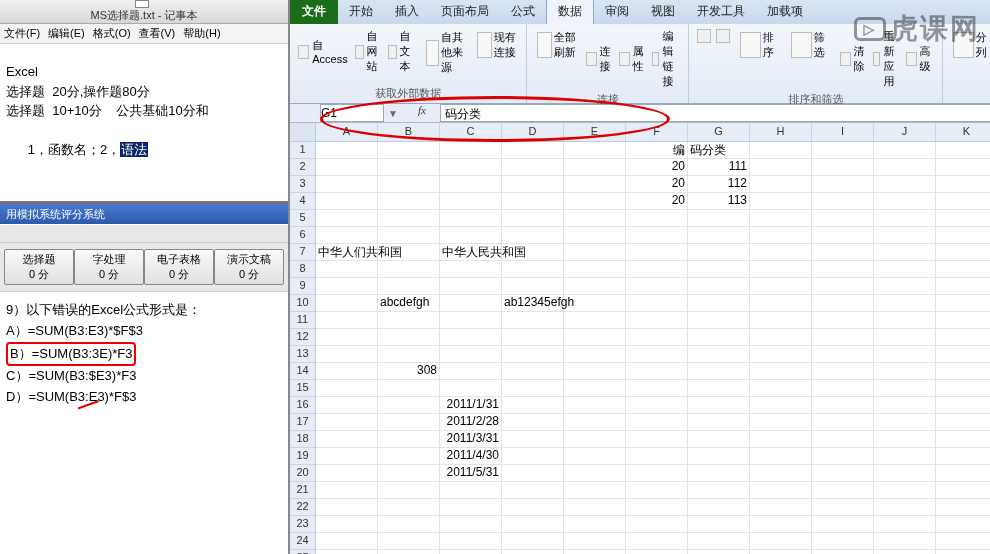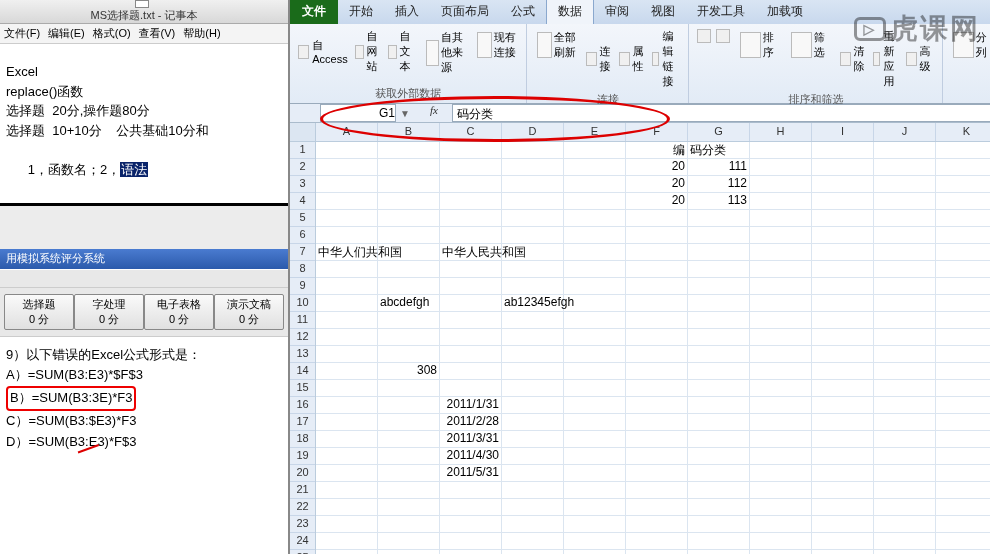--- a/index.html
+++ b/index.html
@@ -4,26 +4,26 @@
   <style>
     * { margin: 0; padding: 0; box-sizing: border-box; font-family: "SimSun", "Microsoft YaHei", sans-serif; }
     body { width: 990px; height: 554px; background: #fff; display: flex; overflow: hidden; position: relative; }
     
     
     .left-panel { width: 350px; height: 554px; border-right: 2px solid #888; background: #ececec; display: flex; flex-direction: column; }
     .notepad-titlebar { height: 24px; background: linear-gradient(#f0f0f0,#d8d8d8); display: flex; align-items: center; padding: 0 4px; font-size: 11px; color: #333; border-bottom: 1px solid #aaa; flex-direction: column; }
     .np-icon { width: 14px; height: 14px; background: #fff; border: 1px solid #888; margin-right: 4px; }
     .notepad-menubar { height: 20px; background: #f4f4f4; border-bottom: 1px solid #ccc; display: flex; align-items: center; padding: 0 4px; font-size: 11px; gap: 8px; }
     .np-menu-item { cursor: default; }
-    .notepad-content { flex: 0 0 160px; background: #fff; padding: 4px 6px; font-size: 13px; font-family: "SimSun", serif; line-height: 1.5; border-bottom: 3px solid #000000; }
+    .notepad-content { flex: 0 0 160px; background: #fff; padding: 4px 6px; font-size: 13px; font-family: "SimSun", serif; line-height: 1.5; border-bottom: 3px solid #737373; }
     .np-line { white-space: pre-wrap; }
     .hl-blue { background: #0a246a; color: #fff; padding: 0 1px; }
     
     
-    .exam-titlebar { height: 20px; background: linear-gradient(#4a7bd0, #2b5aab); color: #fff; font-size: 11px; display: flex; align-items: center; padding: 0 6px; margin-top: 43px; }
+    .exam-titlebar { height: 20px; background: linear-gradient(#4a7bd0, #2b5aab); color: #fff; font-size: 11px; display: flex; align-items: center; padding: 0 6px; }
     .score-row { height: 50px; background: #e8e8e8; display: flex; align-items: center; justify-content: space-around; padding: 6px 4px; border-top: 1px solid #ccc; border-bottom: 1px solid #ccc; }
     .score-btn { width: 70px; height: 36px; background: linear-gradient(#fafafa,#e0e0e0); border: 1px solid #888; border-radius: 2px; font-size: 11px; text-align: center; display: flex; flex-direction: column; justify-content: center; cursor: pointer; }
     
     .question-area { flex: 1; background: #fff; padding: 8px 6px; font-size: 13px; font-family: "SimSun", serif; line-height: 1.6; }
     .red-box { border: 2px solid #e00; border-radius: 4px; display: inline-block; padding: 0 2px; }
     .red-scratch { display: inline-block; position: relative; }
     .red-scratch::after { content: ""; position: absolute; left: 54%; top: 40%; width: 22px; height: 8px; border-bottom: 2px solid #d00; transform: rotate(-20deg); }
     
     
     .right-panel { flex: 1; height: 554px; display: flex; flex-direction: column; background: #fff; }
@@ -39,21 +39,21 @@
     .rib-group { border-right: 1px solid #c0cde0; padding: 2px 6px; display: flex; flex-direction: column; justify-content: space-between; }
     .rib-label { text-align: center; font-size: 11px; color: #555; padding-top: 2px; }
     .rib-top { display: flex; gap: 4px; flex: 1; align-items: flex-start; padding-top: 2px; }
     .rib-btn { display: flex; align-items: center; gap: 2px; padding: 2px 4px; cursor: pointer; }
     .rib-btn-sm { display: flex; align-items: center; gap: 3px; padding: 1px 2px; font-size: 11px; cursor: pointer; }
     .rib-icon-lg { width: 26px; height: 26px; background: #f8f8f8; border: 1px solid #bbb; }
     .rib-icon-sm { width: 14px; height: 14px; background: #f0f0f0; border: 1px solid #bbb; }
     .rib-col { display: flex; gap: 1px; }
     
     .name-box-row { height: 22px; background: #e6edf7; border-bottom: 1px solid #abc; display: flex; align-items: center; position: relative; }
-    .name-box { width: 76px; height: 18px; background: #fff; border: 1px solid #9ab; margin-left: 30px; text-align: right; font-size: 12px; padding-top: 1px; }
+    .name-box { width: 64px; height: 18px; background: #fff; border: 1px solid #9ab; margin-left: 30px; text-align: left; font-size: 12px; padding-top: 1px; }
     .fx-btn { width: 18px; height: 18px; margin: 0 4px 0 20px; font-style: italic; font-size: 11px; font-family: "Times New Roman"; color: #333; }
     .formula-bar { flex: 1; height: 18px; background: #fff; border: 1px solid #9ab; font-size: 12px; padding: 1px 4px; }
     .red-oval { position: absolute; left: 30px; top: -8px; width: 350px; height: 46px; border: 3px solid #d00; border-radius: 50%; pointer-events: none; }
     
     .sheet-area { flex: 1; display: flex; }
     .row-headers { width: 26px; background: #e6edf7; border-right: 1px solid #bcd; }
     .corner { height: 19px; background: #dce6f2; border-bottom: 1px solid #bcd; }
     .row-hd { height: 17px; border-bottom: 1px solid #c8d6e8; text-align: center; font-size: 11px; padding-top: 1px; color: #333; }
     
     .grid { flex: 1; overflow: hidden; }
@@ -75,21 +75,20 @@
   <div class="notepad-menubar">
     <span class="np-menu-item">文件(F)</span>
     <span class="np-menu-item">编辑(E)</span>
     <span class="np-menu-item">格式(O)</span>
     <span class="np-menu-item">查看(V)</span>
     <span class="np-menu-item">帮助(H)</span>
   </div>
   <div class="notepad-content">
     <div style="height:14px"></div>
     <div class="np-line">Excel</div>
-    <div class="np-line">replace()函数</div>
     <div class="np-line"></div>
     <div class="np-line">选择题  20分,操作题80分</div>
     <div class="np-line">选择题  10+10分    公共基础10分和</div>
     <div class="np-line"></div>
     <div class="np-line">
       <span>1，函数名；2，</span><span class="hl-blue">语法</span>
     </div>
   </div>
 
   <div class="exam-titlebar">

